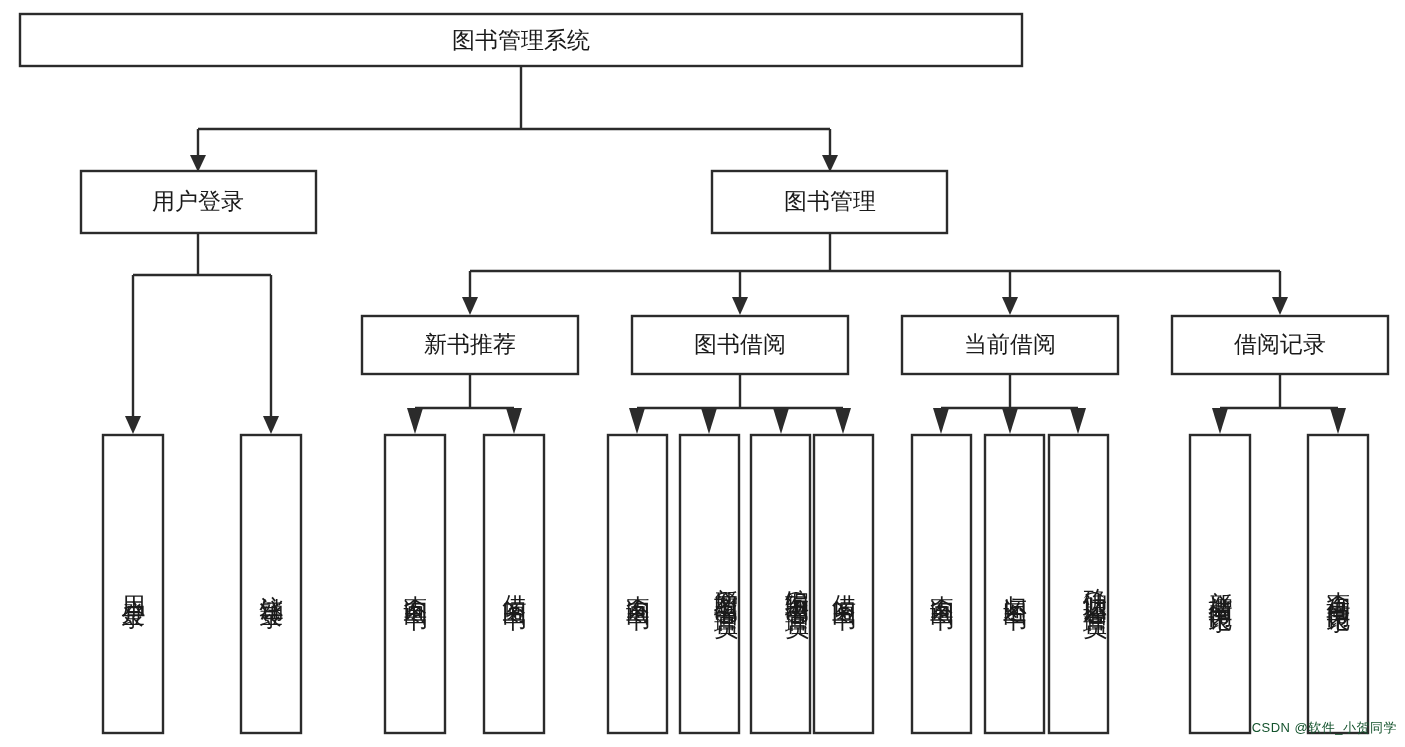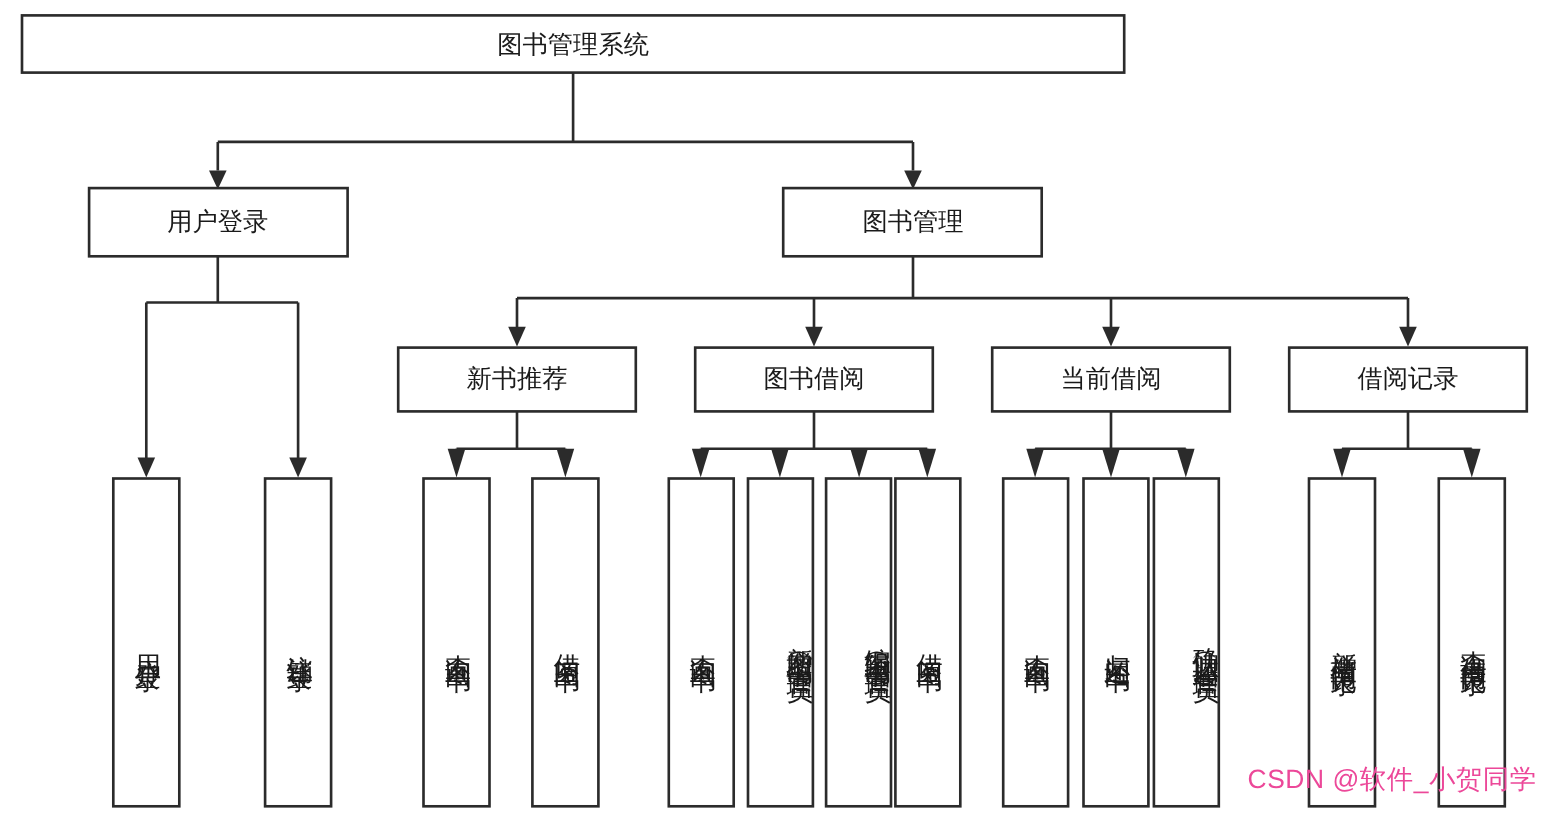--- a/index.html
+++ b/index.html
@@ -66,24 +66,24 @@
     overflow: hidden;
   }
   .leaf-label-wrap.align-top {
     align-items: flex-start;
     padding-top: 6px;
     box-sizing: border-box;
   }
   .watermark {
     position: absolute;
     right: 8px;
-    bottom: 23px;
-    font-family: "Liberation Sans", "DejaVu Sans", sans-serif;
-    font-size: 24px;
-    color: #ec4899;
+    bottom: 10px;
+    font-family: "Liberation Sans", "DejaVu Sans", sans-serif;
+    font-size: 13px;
+    color: #14532d;
     letter-spacing: 0.5px;
     white-space: nowrap;
     user-select: none;
   }
 </style>
 </head>
 <body>
 
 <div id="diagram-root">
 

